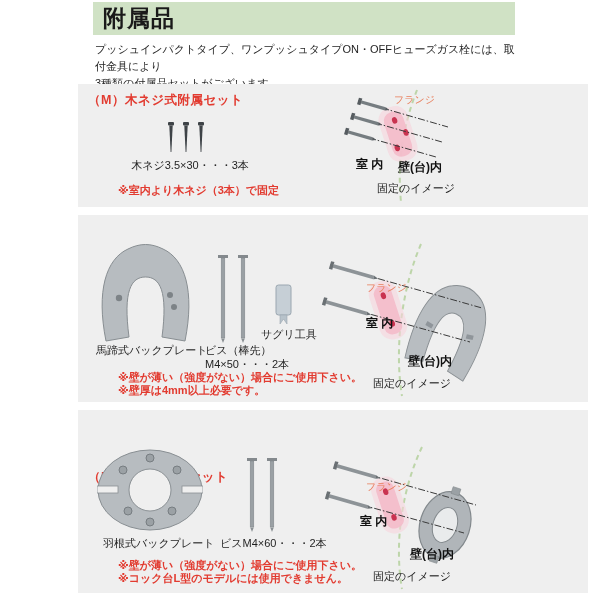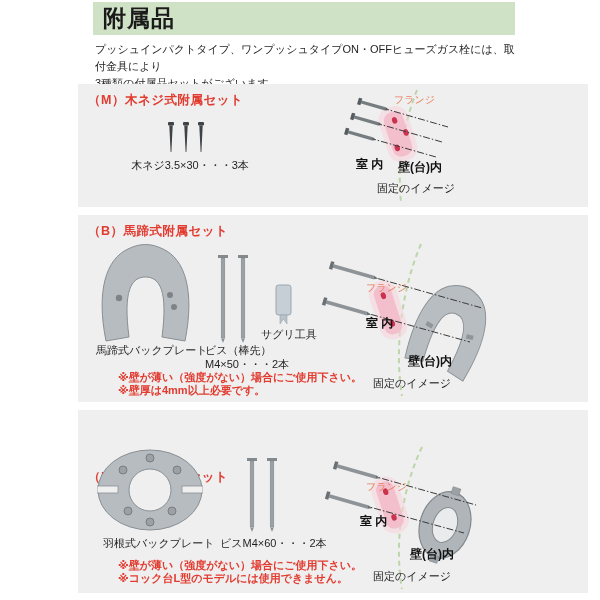--- a/index.html
+++ b/index.html
@@ -70,20 +70,21 @@
           <rect x="-3" y="0" width="6" height="3.5" rx="1"></rect>
           <path d="M -1.7 3.5 L 1.7 3.5 L 0.4 30 L -0.4 30 Z"></path>
         </g>
       <g transform="translate(41,2)">
           <rect x="-3" y="0" width="6" height="3.5" rx="1"></rect>
           <path d="M -1.7 3.5 L 1.7 3.5 L 0.4 30 L -0.4 30 Z"></path>
         </g>
     </g>
   </svg>
   <div class="lbl center" style="left:42px;top:74px;width:140px;">木ネジ3.5×30・・・3本</div>
+  <div class="note" style="left:40px;top:100px;">※室内より木ネジ（3本）で固定</div>
 
   <div class="diagram" style="left:240px;top:4px;width:180px;height:116px;">
     <svg width="180" height="116" viewBox="0 0 180 116">
       <path d="M 99 2 C 85 38 79 74 83 114" stroke="#bdd5a9" stroke-width="2" stroke-dasharray="5 4" fill="none"></path>
       <g transform="translate(80,46) rotate(-18)">
         <rect x="-15" y="-28" width="30" height="56" rx="13" fill="#f7d3dc" opacity="0.6"></rect>
         <rect x="-10" y="-23" width="20" height="46" rx="9" fill="#f3bcca" opacity="0.92"></rect>
         <ellipse cx="1" cy="-14" rx="2.6" ry="3.4" fill="#c93350"></ellipse>
         <ellipse cx="-5" cy="13" rx="2.6" ry="3.4" fill="#c93350"></ellipse>
         <ellipse cx="8" cy="1" rx="2.6" ry="3.4" fill="#c93350"></ellipse>
@@ -112,21 +113,20 @@
       </g>
     </svg>
     <div class="dflange" style="left:76px;top:5px;">フランジ</div>
     <div class="dlabel" style="left:38px;top:68px;">室 内</div>
     <div class="dlabel" style="left:80px;top:71px;">壁(台)内</div>
     <div class="dcaption" style="left:59px;top:93px;">固定のイメージ</div>
   </div>
 </section>
 
 <section class="panel" id="panel-b">
-  <div class="ptitle">（B）馬蹄式附属セット</div>
 
   <svg class="img" style="left:20px;top:28px;" width="95" height="100" viewBox="0 0 95 100">
     <path d="M 8 98 C -2 48 8 16 30 6 C 42 0 53 0 65 6 C 87 16 97 48 87 98 L 64 94 C 70 48 62 34 47.5 34 C 33 34 25 48 31 94 Z" fill="#b7bcc0" stroke="#888e92" stroke-width="1"></path>
     <circle cx="21" cy="55" r="3.2" fill="#7d8387"></circle>
     <circle cx="72" cy="52" r="3" fill="#7d8387"></circle>
     <circle cx="76" cy="64" r="3" fill="#7d8387"></circle>
   </svg>
   <div class="lbl" style="left:18px;top:128px;">馬蹄式バックプレート</div>
 
   <svg class="img" style="left:134px;top:38px;" width="42" height="94" viewBox="0 0 42 94">

